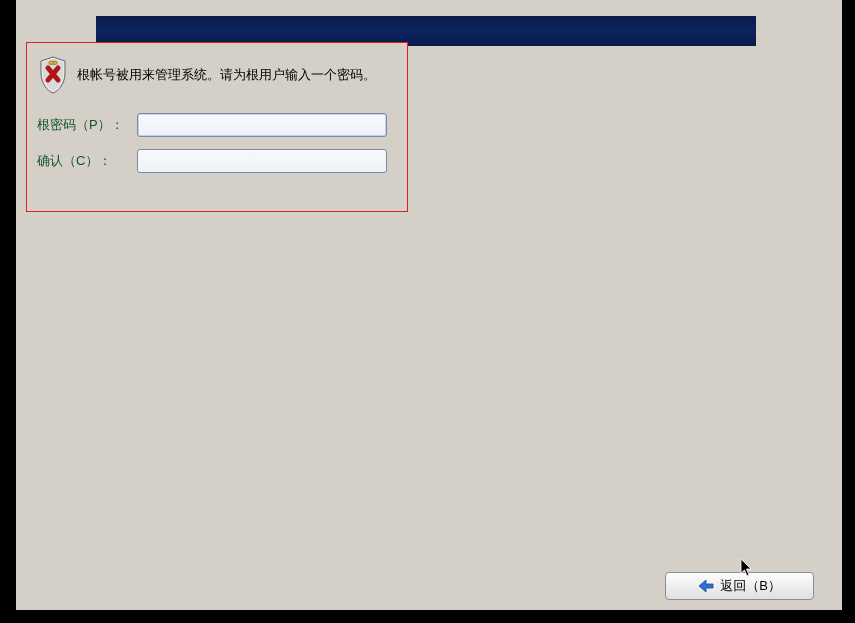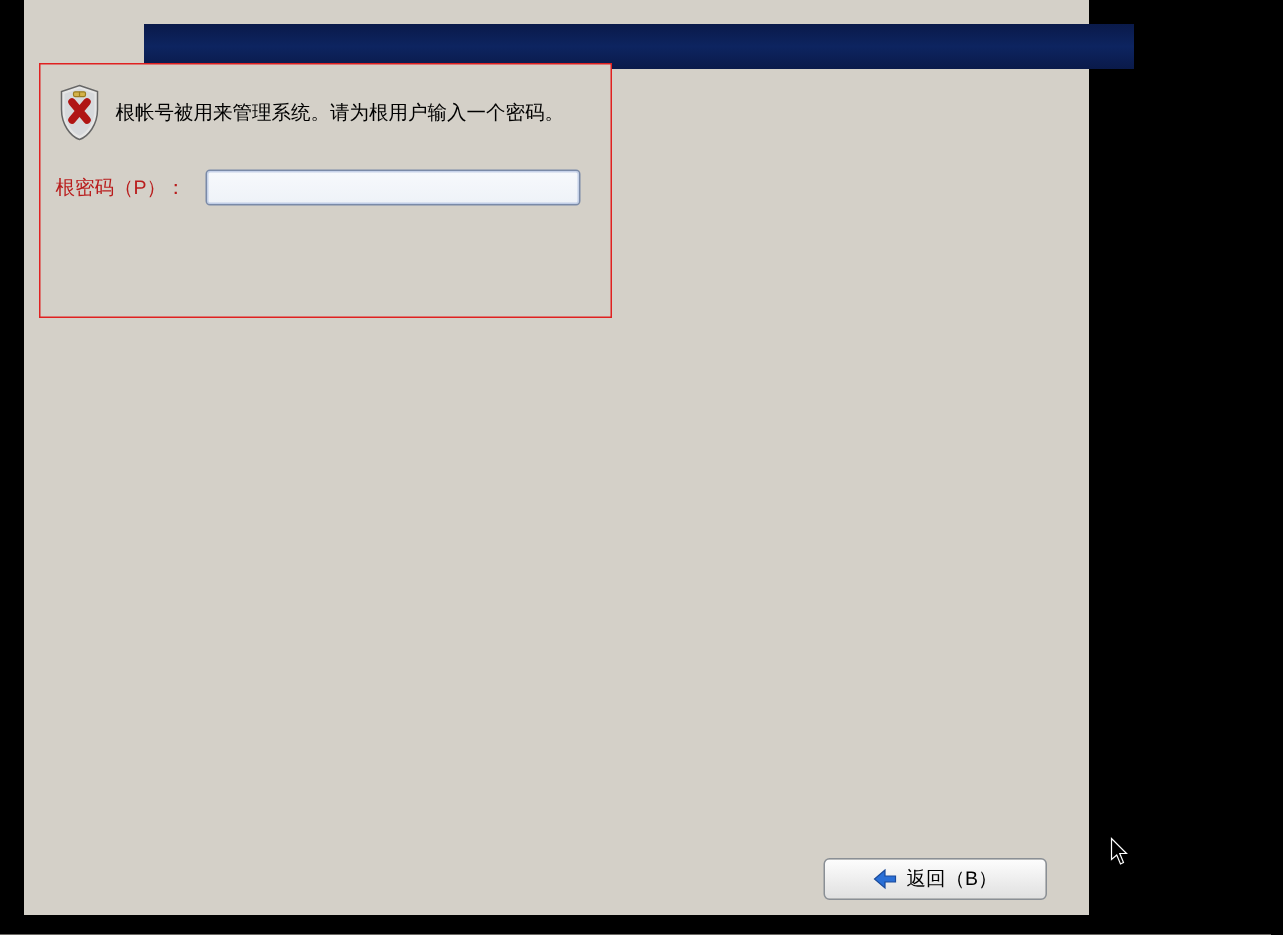--- a/index.html
+++ b/index.html
@@ -8,21 +8,21 @@
       height: 623px;
       background: #000;
       font-family: "Microsoft YaHei", "SimSun", sans-serif;
       font-size: 13px;
       overflow: hidden;
       position: relative;
     }
     .desktop {
       position: absolute;
       left: 16px; top: 0;
-      width: 710px; height: 610px;
+      width: 826px; height: 610px;
       background: #d4d0c8;
     }
     .header-bar {
       position: absolute;
       left: 80px; top: 16px;
       width: 660px; height: 30px;
       background: linear-gradient(to bottom, #0a1a4a, #0d2460, #0a1a4a);
     }
     .form-panel {
       position: absolute;
@@ -43,21 +43,21 @@
       width: 32px; height: 40px; flex: 0 0 auto;
     }
     .info-text { color: #000; line-height: 1.4; }
     .field-row {
       display: flex;
       align-items: center;
       margin-bottom: 12px;
     }
     .field-label {
       width: 100px;
-      color: #b91c1c;
+      color: #14532d;
       white-space: nowrap;
     }
     .field-input {
       flex: 0 0 250px;
       height: 24px;
       border: 1px solid #7a8aa8;
       border-radius: 3px;
       background: linear-gradient(to bottom, #f7f9fc, #eef2f8);
       padding: 0 6px;
       outline: none;
@@ -117,20 +117,24 @@
         </svg>
       </span>
       <span class="info-text">根帐号被用来管理系统。请为根用户输入一个密码。</span>
     </div>
 
     <div class="field-row">
       <label class="field-label">根密码（P）：</label>
       <input type="password" class="field-input focused" value="" style="">
     </div>
 
+    <div class="field-row">
+      <label class="field-label">确认（C）：</label>
+      <input type="password" class="field-input" value="" style="">
+    </div>
 
   </div>
 
   <div class="footer-buttons">
     <button class="btn">
       <span class="arrow-left">
         <svg viewBox="0 0 16 14" width="16" height="14">
           <path d="M8 1 L1 7 L8 13 L8 9 L15 9 L15 5 L8 5 Z" fill="#2a6fd6" stroke="#1a4a9a" stroke-width="0.8"></path>
         </svg>
       </span>

